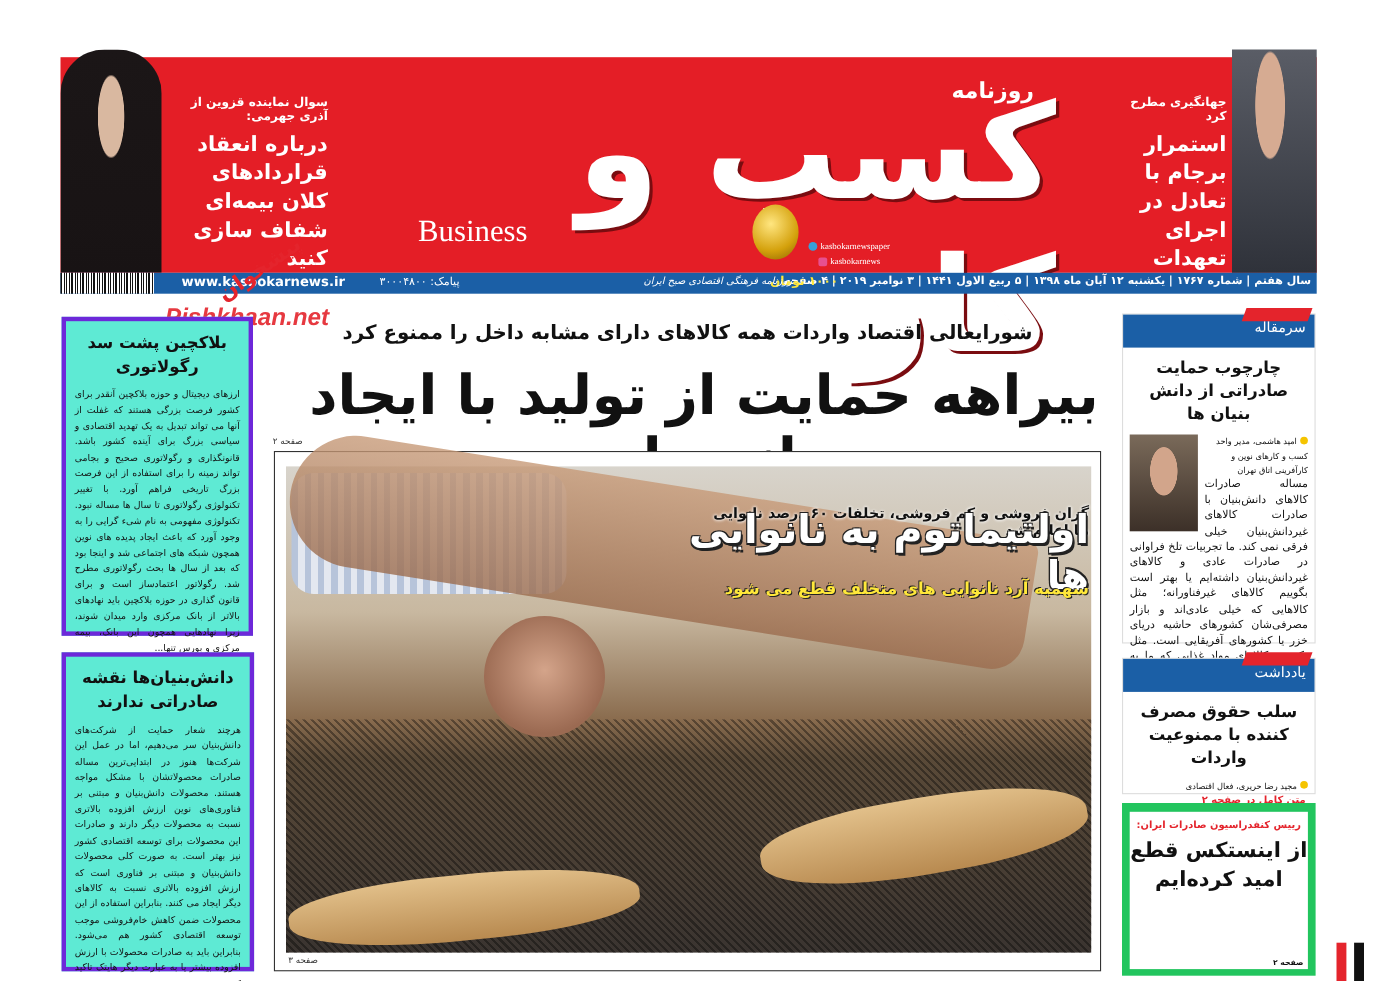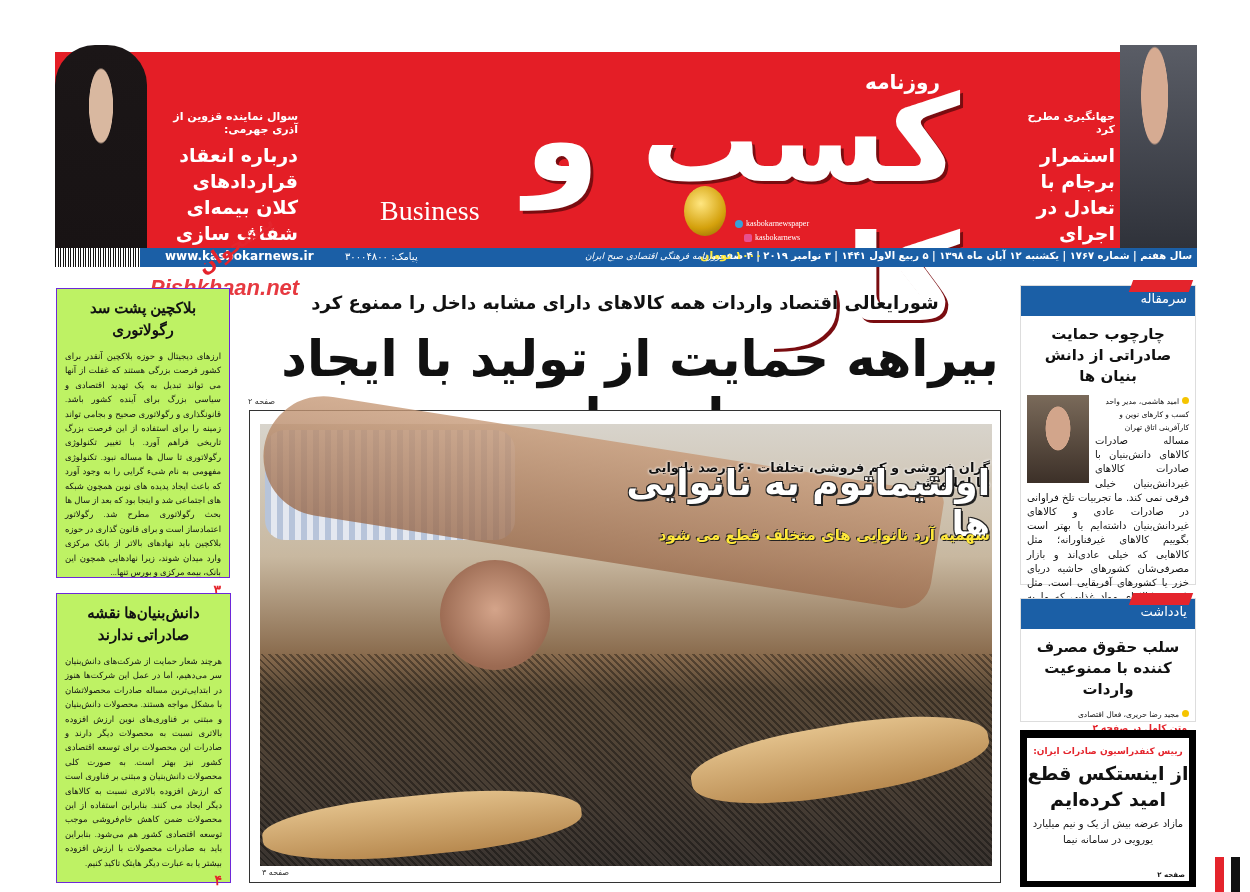--- a/index.html
+++ b/index.html
@@ -9,21 +9,21 @@
 
   
   .masthead { left: 55px; top: 52px; width: 1142px; height: 196px; background: #e41e26; }
   .photo-left { left: 55px; top: 45px; width: 92px; height: 203px;
                 background: radial-gradient(ellipse at 50% 30%, #d9b8a0 0 18%, transparent 19%),
                             linear-gradient(180deg,#1b1617 0%,#181314 100%); border-radius: 40px 40px 0 0; }
   .photo-right { left: 1120px; top: 45px; width: 77px; height: 203px;
                  background: radial-gradient(ellipse at 45% 25%, #d6ab92 0 22%, transparent 23%),
                              linear-gradient(180deg,#5a5d66 0%,#2f323a 100%); }
   .teaser { color: #fff; text-align: right; font-weight: bold; }
-  .teaser .kicker { font-size: 11px; margin-bottom: 6px; margin-top: 24px; }
+  .teaser .kicker { font-size: 11px; margin-bottom: 6px; }
   .teaser .title { font-size: 19px; line-height: 26px; }
   .teaser .page { font-size: 9px; margin-top: 10px; }
   .teaser-left { left: 148px; top: 86px; width: 150px; }
   .teaser-right { left: 1010px; top: 86px; width: 105px; }
 
   .logo { left: 300px; top: 60px; width: 660px; height: 170px; }
   .logo-word { position: absolute; left: 10px; top: 10px; font-size: 120px; font-weight: bold; color: #fff;
                letter-spacing: 2px; text-shadow: 3px 3px 0 #7a0c10; direction: rtl; font-family: "DejaVu Sans", sans-serif; }
   .logo-sub { position: absolute; right: 20px; top: 10px; font-size: 20px; font-weight: bold; color: #fff; text-align: right; }
   .logo-en { position: absolute; left: 80px; top: 135px; font-size: 28px; color: #fff;
@@ -45,21 +45,21 @@
   .info-slogan { left: 585px; top: 251px; font-size: 9px; color: #fff; font-style: italic; }
   .info-sms { left: 345px; top: 251px; font-size: 10px; color: #fff; }
   .info-web { left: 165px; top: 249px; font-size: 12px; color: #fff; font-weight: bold; direction: ltr; }
 
   
   .wm { left: 150px; top: 275px; color: #e4242c; font-size: 22px; font-style: italic; font-weight: bold;
         direction: ltr; opacity: .9; font-family: "Liberation Sans", sans-serif; }
   .wm-fa { left: 192px; top: 232px; color: #e4242c; font-size: 20px; font-weight: bold; transform: rotate(-35deg); }
 
   
-  .box { border: 1px solid #6d28d9; background: #bef264; text-align: right; font-family: Liberation Serif, serif; }
+  .box { border: 4px solid #6d28d9; background: #5eead4; text-align: right; }
   .box h2 { font-size: 15px; font-weight: bold; text-align: center; line-height: 22px; margin: 8px 4px; }
   .box p { font-size: 8.5px; line-height: 14.4px; text-align: justify; padding: 0 8px; }
   .box .pnum { color: #e4242c; font-weight: bold; font-size: 14px; padding: 2px 8px; }
   .box-l1 { left: 56px; top: 288px; width: 174px; height: 290px; }
   .box-l2 { left: 56px; top: 593px; width: 175px; height: 290px; }
 
   
   .kicker-main { left: 300px; top: 292px; width: 650px; text-align: center; font-size: 18px; font-weight: bold; }
   .headline { left: 270px; top: 330px; width: 740px; text-align: center; font-size: 50px; font-weight: bold;
               letter-spacing: -1px; }
@@ -95,21 +95,21 @@
   .rbox h3 { font-size: 15px; text-align: center; line-height: 21px; margin: 8px 4px; }
   .rbox .author { font-size: 7.5px; line-height: 13px; padding: 0 6px; }
   .rbox .dot { display: inline-block; width: 7px; height: 7px; border-radius: 50%; background: #f5c400; margin-left: 3px; }
   .rbox p { font-size: 10px; line-height: 14.2px; text-align: justify; padding: 0 6px; }
   .rbox .more { color: #e4242c; font-weight: bold; font-size: 9px; padding: 2px 8px; }
   .rbox1 { top: 285px; height: 300px; }
   .rbox2 { top: 598px; height: 124px; }
   .author-photo { float: left; width: 62px; height: 88px; margin: 0 6px 4px 6px;
                   background: radial-gradient(ellipse at 50% 38%, #d2a58b 0 28%, transparent 29%),
                               linear-gradient(180deg,#7a6a5a,#3c3028); }
-  .rbox3 { left: 1020px; top: 730px; width: 176px; height: 157px; background: #000000; }
+  .rbox3 { left: 1020px; top: 730px; width: 176px; height: 157px; background: #22c55e; }
   .rbox3-inner { position: absolute; left: 7px; top: 8px; width: 162px; height: 143px; background: #fff; text-align: center; }
   .rbox3 .k { color: #e4242c; font-size: 9px; font-weight: bold; margin-top: 8px; }
   .rbox3 .t { font-size: 19px; font-weight: bold; line-height: 26px; margin-top: 4px; }
   .rbox3 .s { font-size: 10px; line-height: 16px; margin-top: 4px; }
   .rbox3 .pg { position: absolute; right: 4px; bottom: 2px; font-size: 7px; font-weight: bold; }
 
   .mark-red { left: 1215px; top: 857px; width: 9px; height: 35px; background: #e4242c; }
   .mark-black { left: 1231px; top: 857px; width: 9px; height: 35px; background: #111; }
 </style>
 </head>
@@ -200,19 +200,18 @@
   </div>
   <h3>سلب حقوق مصرف کننده با ممنوعیت واردات</h3>
   <div class="author"><span class="dot"></span><span>مجید رضا حریری، فعال اقتصادی</span></div>
   <div class="more">متن کامل در صفحه ۲</div>
 </div>
 
 <div class="abs rbox3">
   <div class="rbox3-inner">
     <div class="k">رییس کنفدراسیون صادرات ایران:</div>
     <div class="t">از اینستکس قطع امید کرده‌ایم</div>
-    <div class="s">مازاد عرضه بیش از یک و نیم میلیارد یورویی در سامانه نیما</div>
     <div class="pg">صفحه ۲</div>
   </div>
 </div>
 
 <div class="abs mark-red"></div>
 <div class="abs mark-black"></div>
 
 </body></html>

